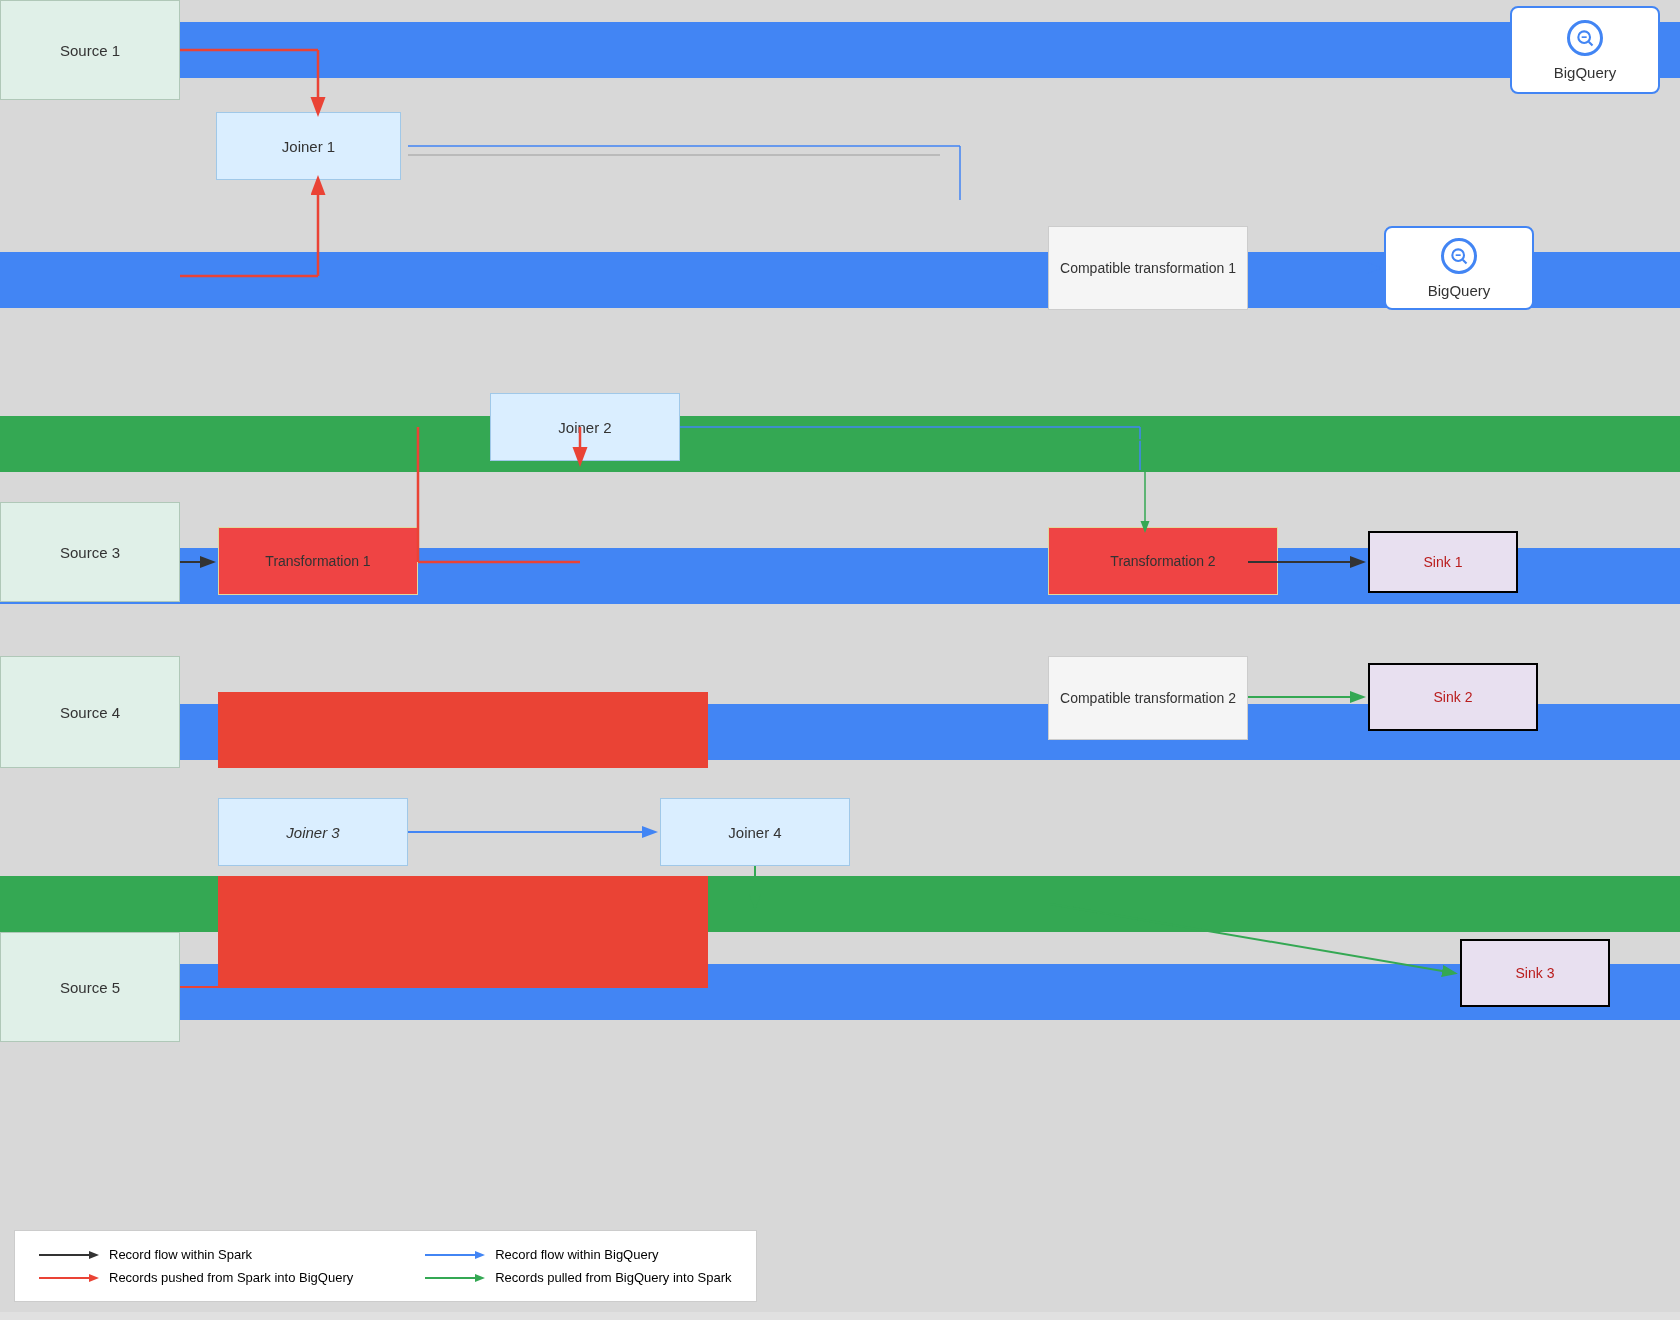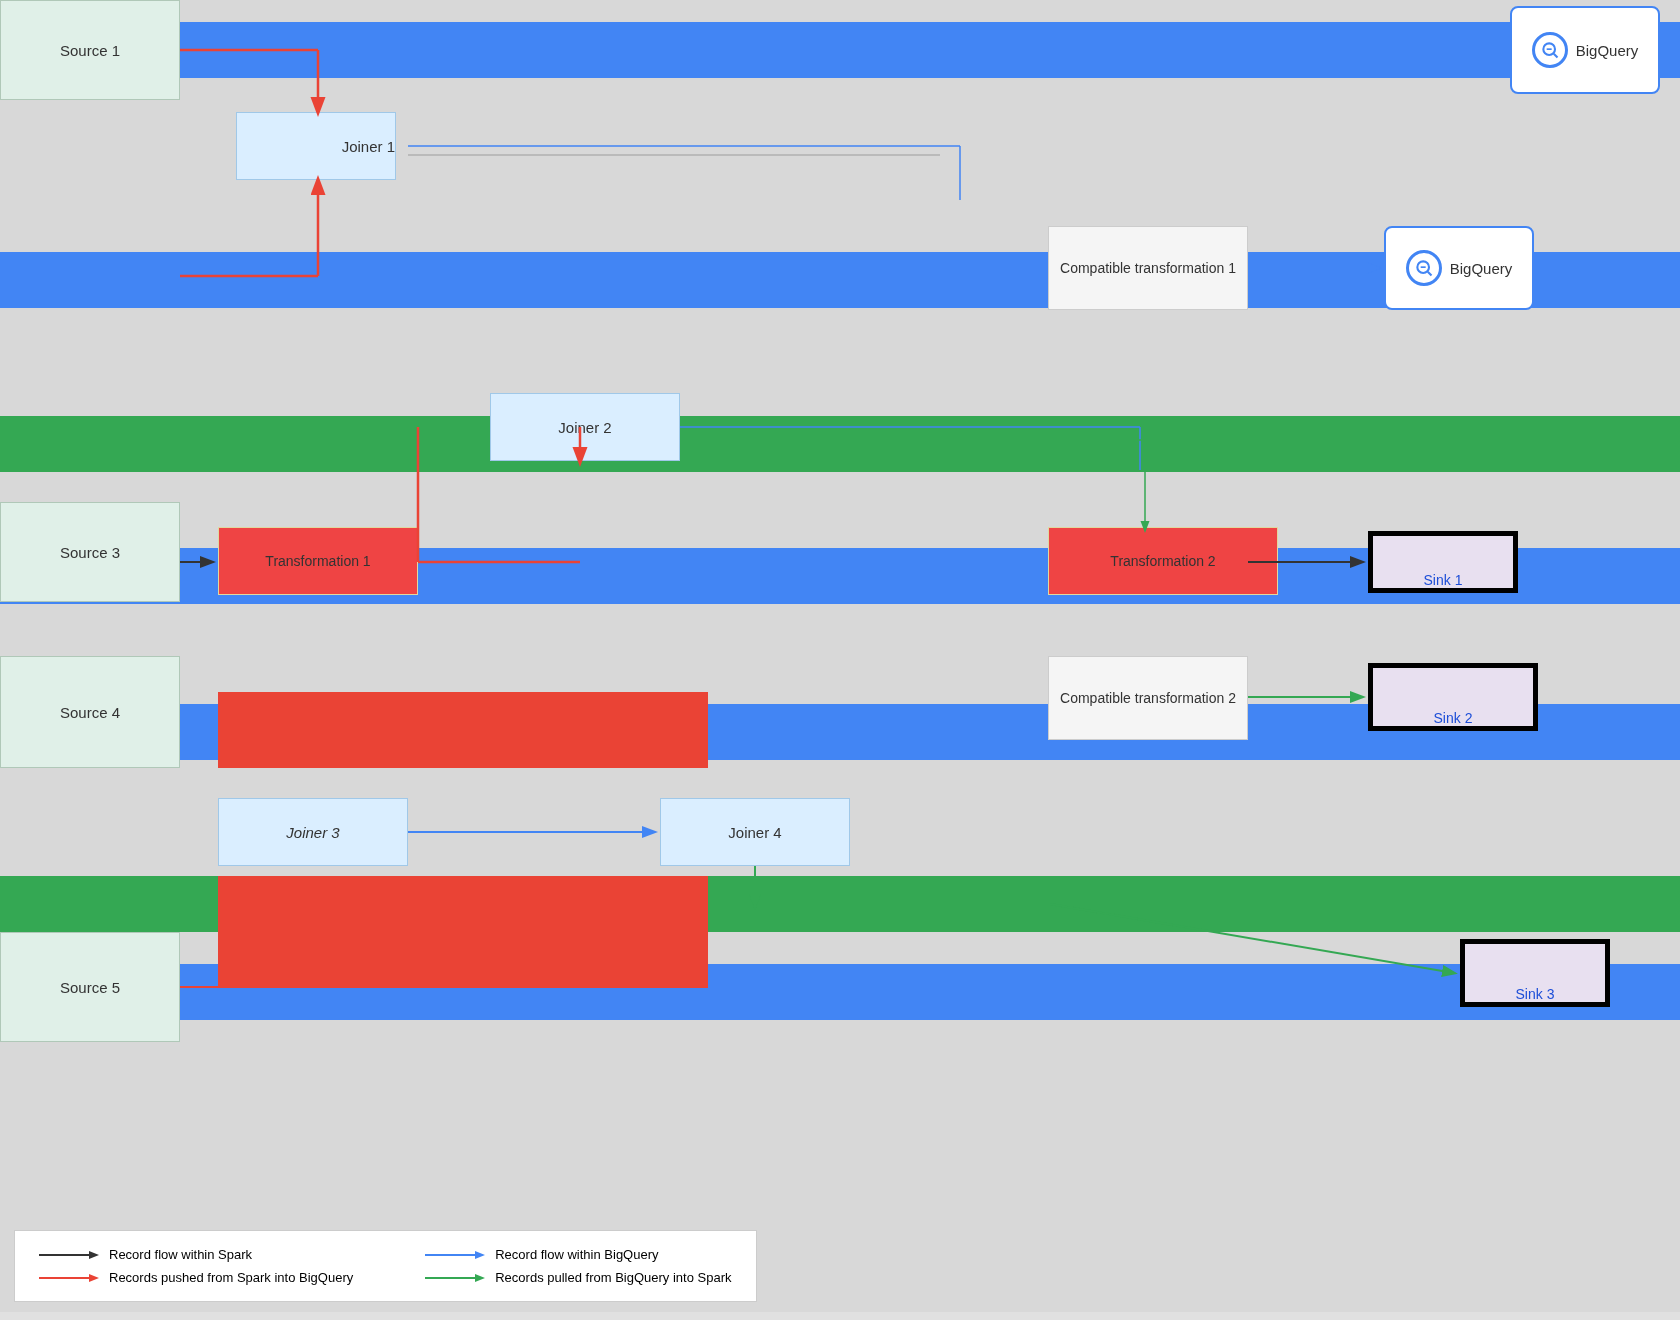--- a/index.html
+++ b/index.html
@@ -72,44 +72,45 @@
       justify-content: center;
       font-size: 14px;
       font-weight: 400;
       color: #333;
       text-align: center;
     }
 
     
     .sink-node {
       background: #e8e0f0;
-      border: 5px solid #000000;
+      border: 2px solid #000000;
       min-width: 120px;
       min-height: 60px;
       display: flex;
-      align-items: flex-end;
+      align-items: center;
       justify-content: center;
       font-size: 14px;
-      color: #1d4ed8;
+      color: #b91c1c;
     }
 
     
     .bigquery-node {
       background: white;
       border: 2px solid #4285f4;
       border-radius: 8px;
       min-width: 140px;
       min-height: 70px;
       display: flex;
       align-items: center;
       justify-content: center;
       gap: 8px;
       font-size: 15px;
       font-weight: 500;
       color: #333;
+      flex-direction: column;
     }
 
     .bq-icon {
       width: 36px;
       height: 36px;
       border: 3px solid #4285f4;
       border-radius: 50%;
       display: flex;
       align-items: center;
       justify-content: center;
@@ -194,21 +195,21 @@
     </div>
 
     <div class="source-node" style="position:absolute;left:0;top:656px;width:180px;height:112px;z-index:5;">
       <span>Source 4</span>
     </div>
 
     <div class="source-node" style="position:absolute;left:0;top:932px;width:180px;height:110px;z-index:5;">
       <span>Source 5</span>
     </div>
 
-    <div class="joiner-node" style="position:absolute;left:236px;top:112px;width:160px;height:68px;z-index:5;justify-content:flex-end;">
+    <div class="joiner-node" style="position:absolute;left:216px;top:112px;width:185px;height:68px;z-index:5;">
       <span>Joiner 1</span>
     </div>
 
     <div class="joiner-node" style="position:absolute;left:490px;top:393px;width:190px;height:68px;z-index:5;">
       <span>Joiner 2</span>
     </div>
 
     <div class="joiner-node" style="position:absolute;left:218px;top:798px;width:190px;height:68px;z-index:5;font-style:italic;">
       <span>Joiner 3</span>
     </div>

